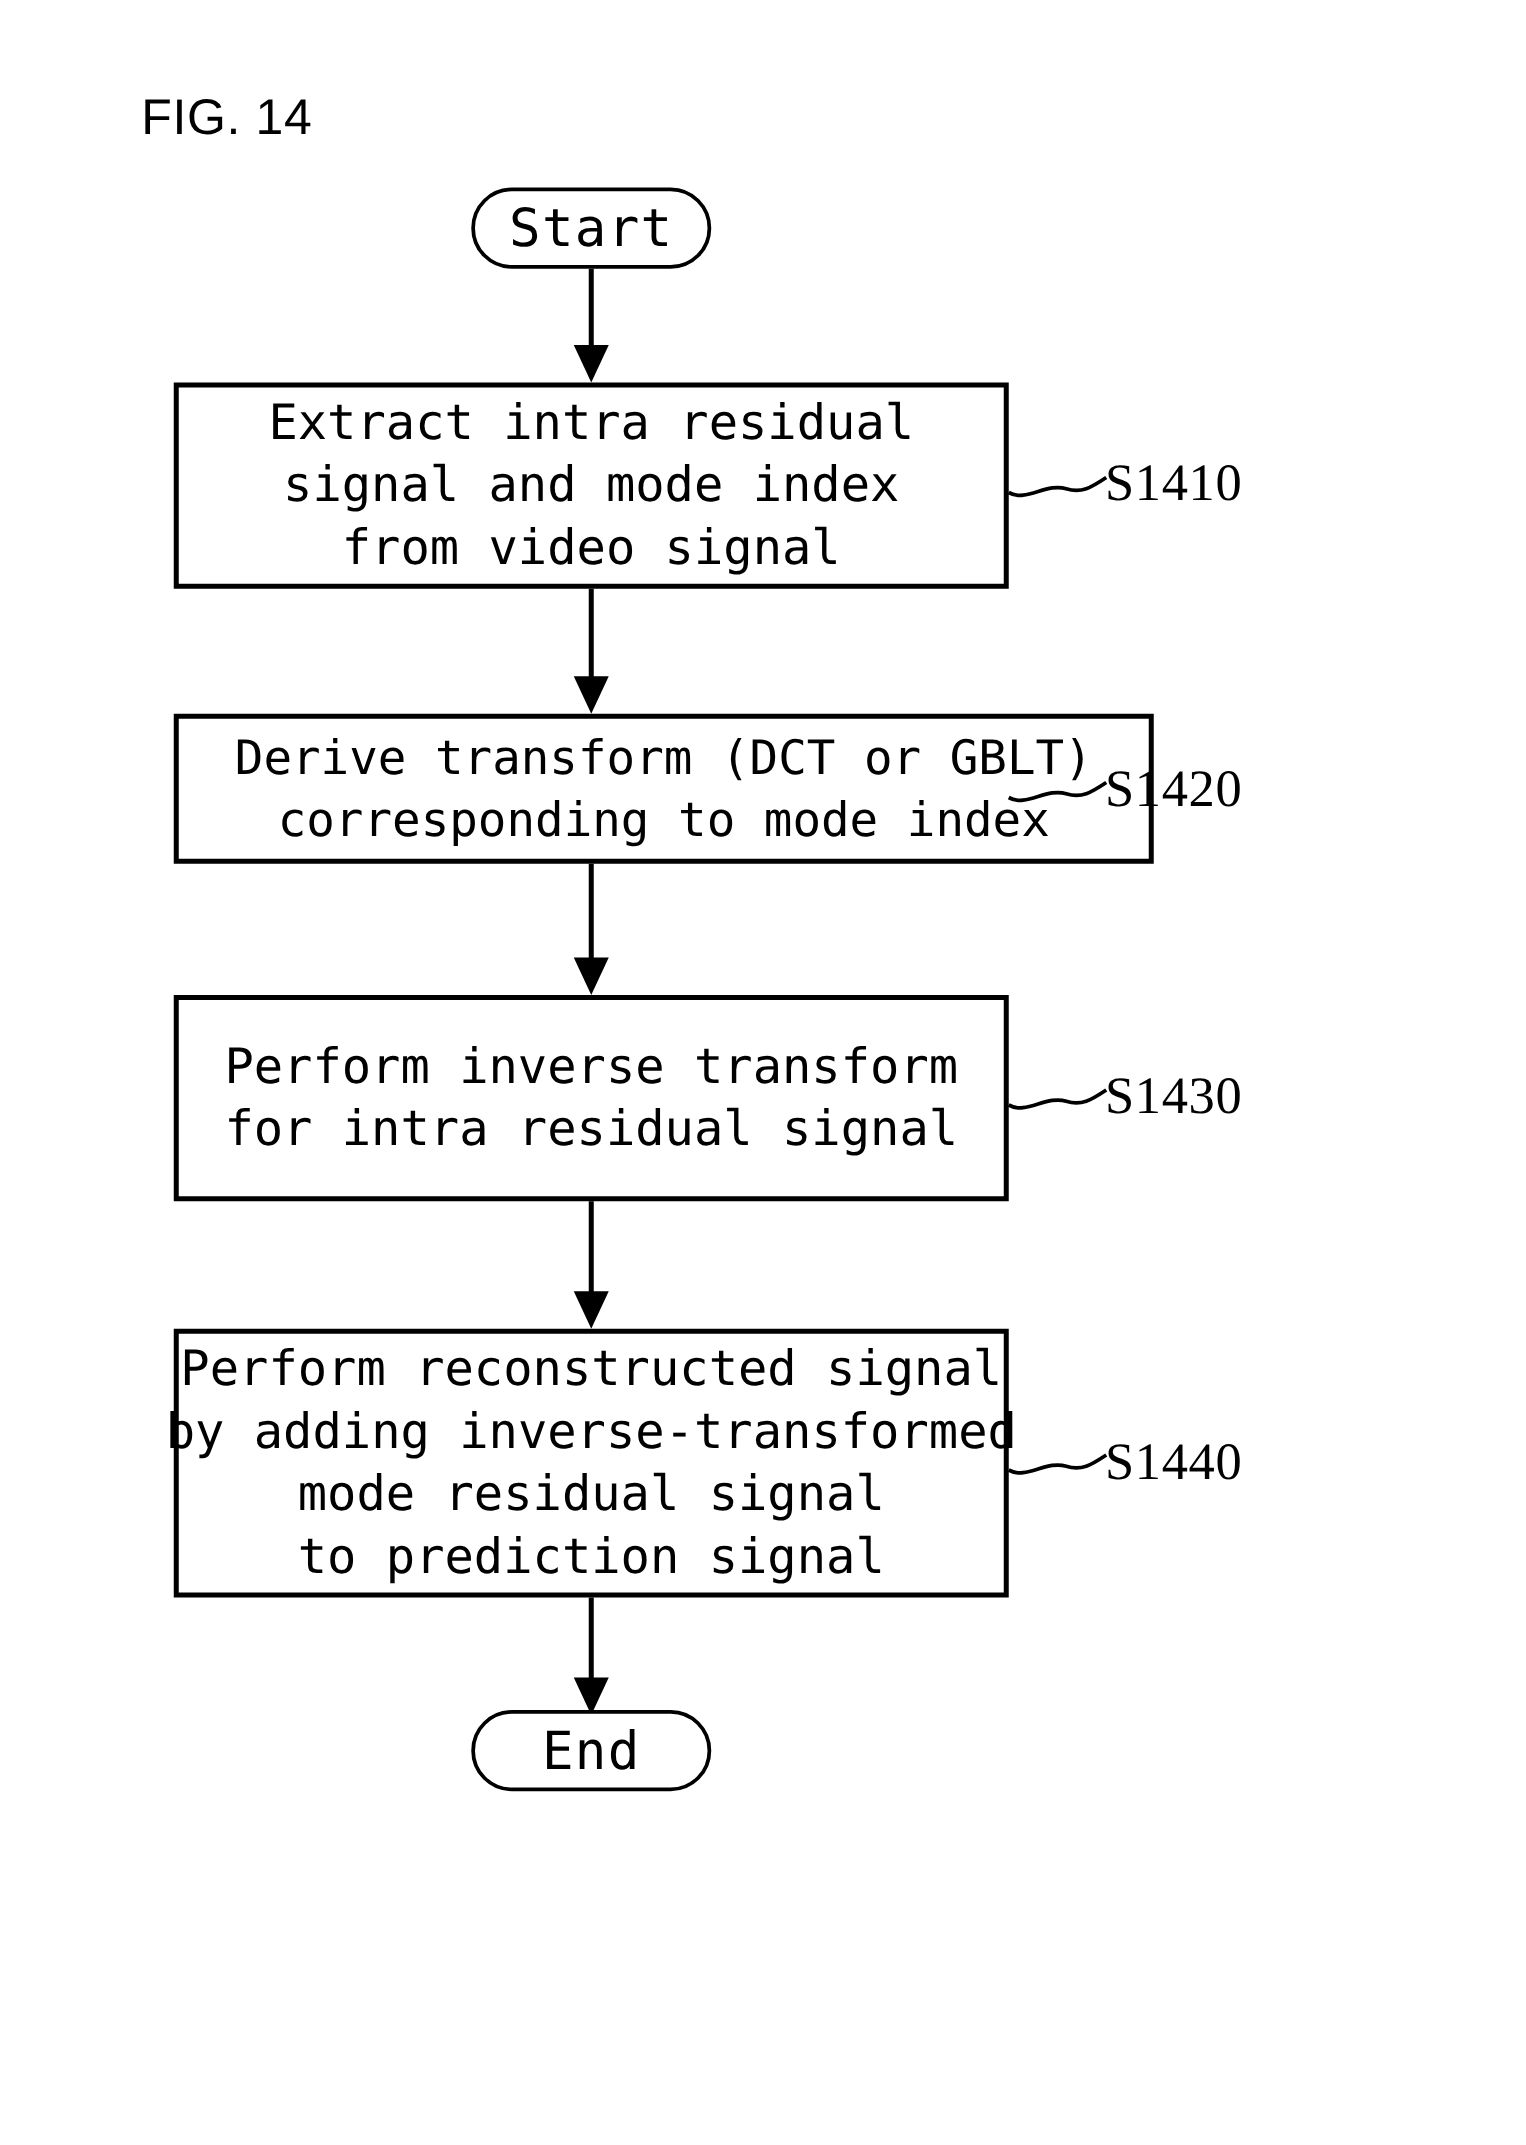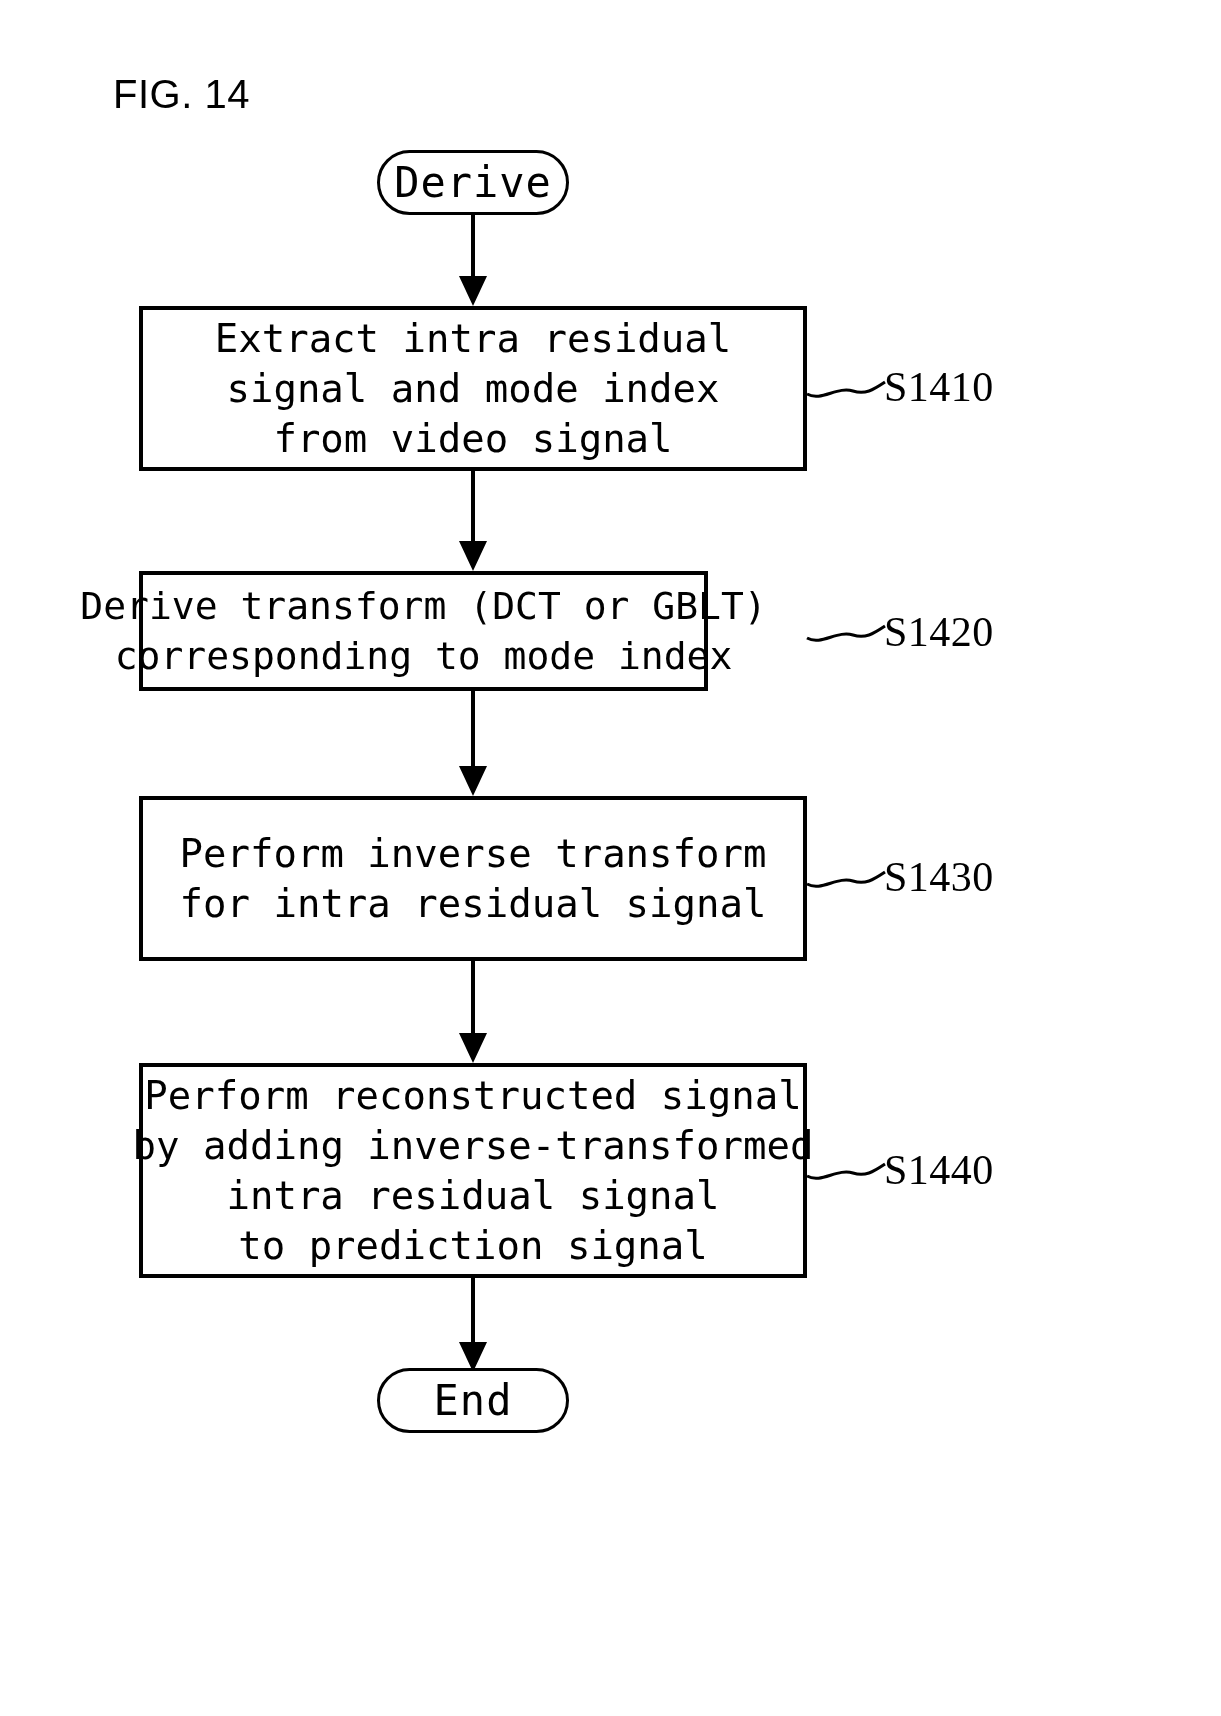--- a/index.html
+++ b/index.html
@@ -116,21 +116,21 @@
   }
 </style>
 </head>
 <body>
 
 <div id="figure-root">
 
   <div class="fig-title">FIG. 14</div>
 
   <div class="terminal" style="left:377px; top:150px; width:192px; height:65px;">
-    <span>Derive</span>
+    <span>Start</span>
   </div>
 
   <div class="connector" style="left:473px; top:215px; height:91px;">
     <div class="shaft" style="height:62px;"></div>
     <div class="head" style="top:61px;"></div>
   </div>
 
   <div class="process" style="left:139px; top:306px; width:668px; height:165px;">
     <span class="ln">Extract intra residual</span>
     <span class="ln">signal and mode index</span>
@@ -141,21 +141,21 @@
       <path d="M0 26 C 14 34, 30 18, 46 23 C 58 27, 66 22, 78 14" fill="none" stroke="#000" stroke-width="3"></path>
     </svg>
   </div>
   <div class="step-label" style="left:884px; top:363px;">S1410</div>
 
   <div class="connector" style="left:473px; top:471px; height:100px;">
     <div class="shaft" style="height:71px;"></div>
     <div class="head" style="top:70px;"></div>
   </div>
 
-  <div class="process" style="left:139px; top:571px; width:569px; height:120px; font-size:38px;">
+  <div class="process" style="left:139px; top:571px; width:784px; height:120px; font-size:38px;">
     <span class="ln">Derive transform (DCT or GBLT)</span>
     <span class="ln">corresponding to mode index</span>
   </div>
   <div class="leader" style="left:807px; top:612px;">
     <svg width="80" height="32" viewBox="0 0 80 32">
       <path d="M0 26 C 14 34, 30 18, 46 23 C 58 27, 66 22, 78 14" fill="none" stroke="#000" stroke-width="3"></path>
     </svg>
   </div>
   <div class="step-label" style="left:884px; top:608px;">S1420</div>
 
@@ -176,21 +176,21 @@
   <div class="step-label" style="left:884px; top:853px;">S1430</div>
 
   <div class="connector" style="left:473px; top:961px; height:102px;">
     <div class="shaft" style="height:73px;"></div>
     <div class="head" style="top:72px;"></div>
   </div>
 
   <div class="process" style="left:139px; top:1063px; width:668px; height:215px;">
     <span class="ln">Perform reconstructed signal</span>
     <span class="ln">by adding inverse-transformed</span>
-    <span class="ln">intra residual signal</span>
+    <span class="ln">mode residual signal</span>
     <span class="ln">to prediction signal</span>
   </div>
   <div class="leader" style="left:807px; top:1150px;">
     <svg width="80" height="32" viewBox="0 0 80 32">
       <path d="M0 26 C 14 34, 30 18, 46 23 C 58 27, 66 22, 78 14" fill="none" stroke="#000" stroke-width="3"></path>
     </svg>
   </div>
   <div class="step-label" style="left:884px; top:1146px;">S1440</div>
 
   <div class="connector" style="left:473px; top:1278px; height:94px;">

